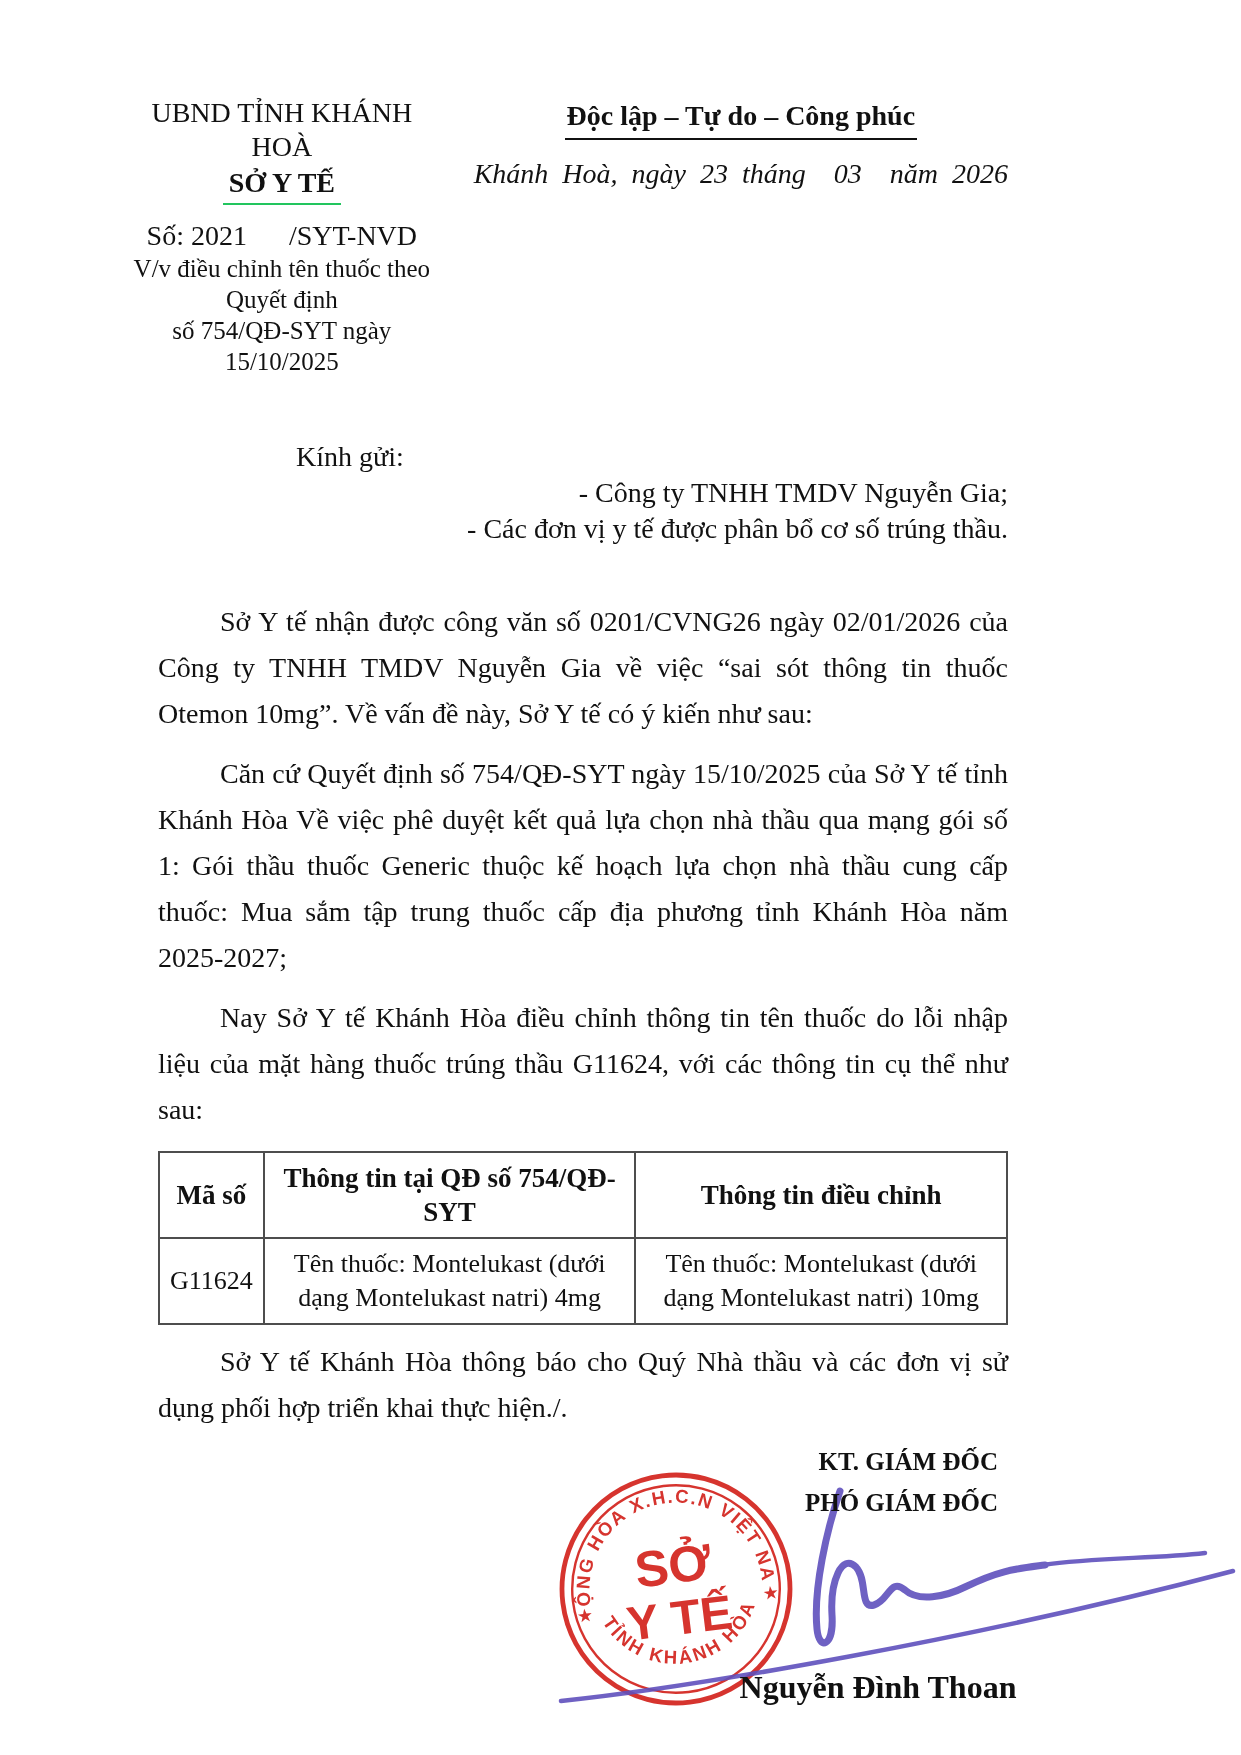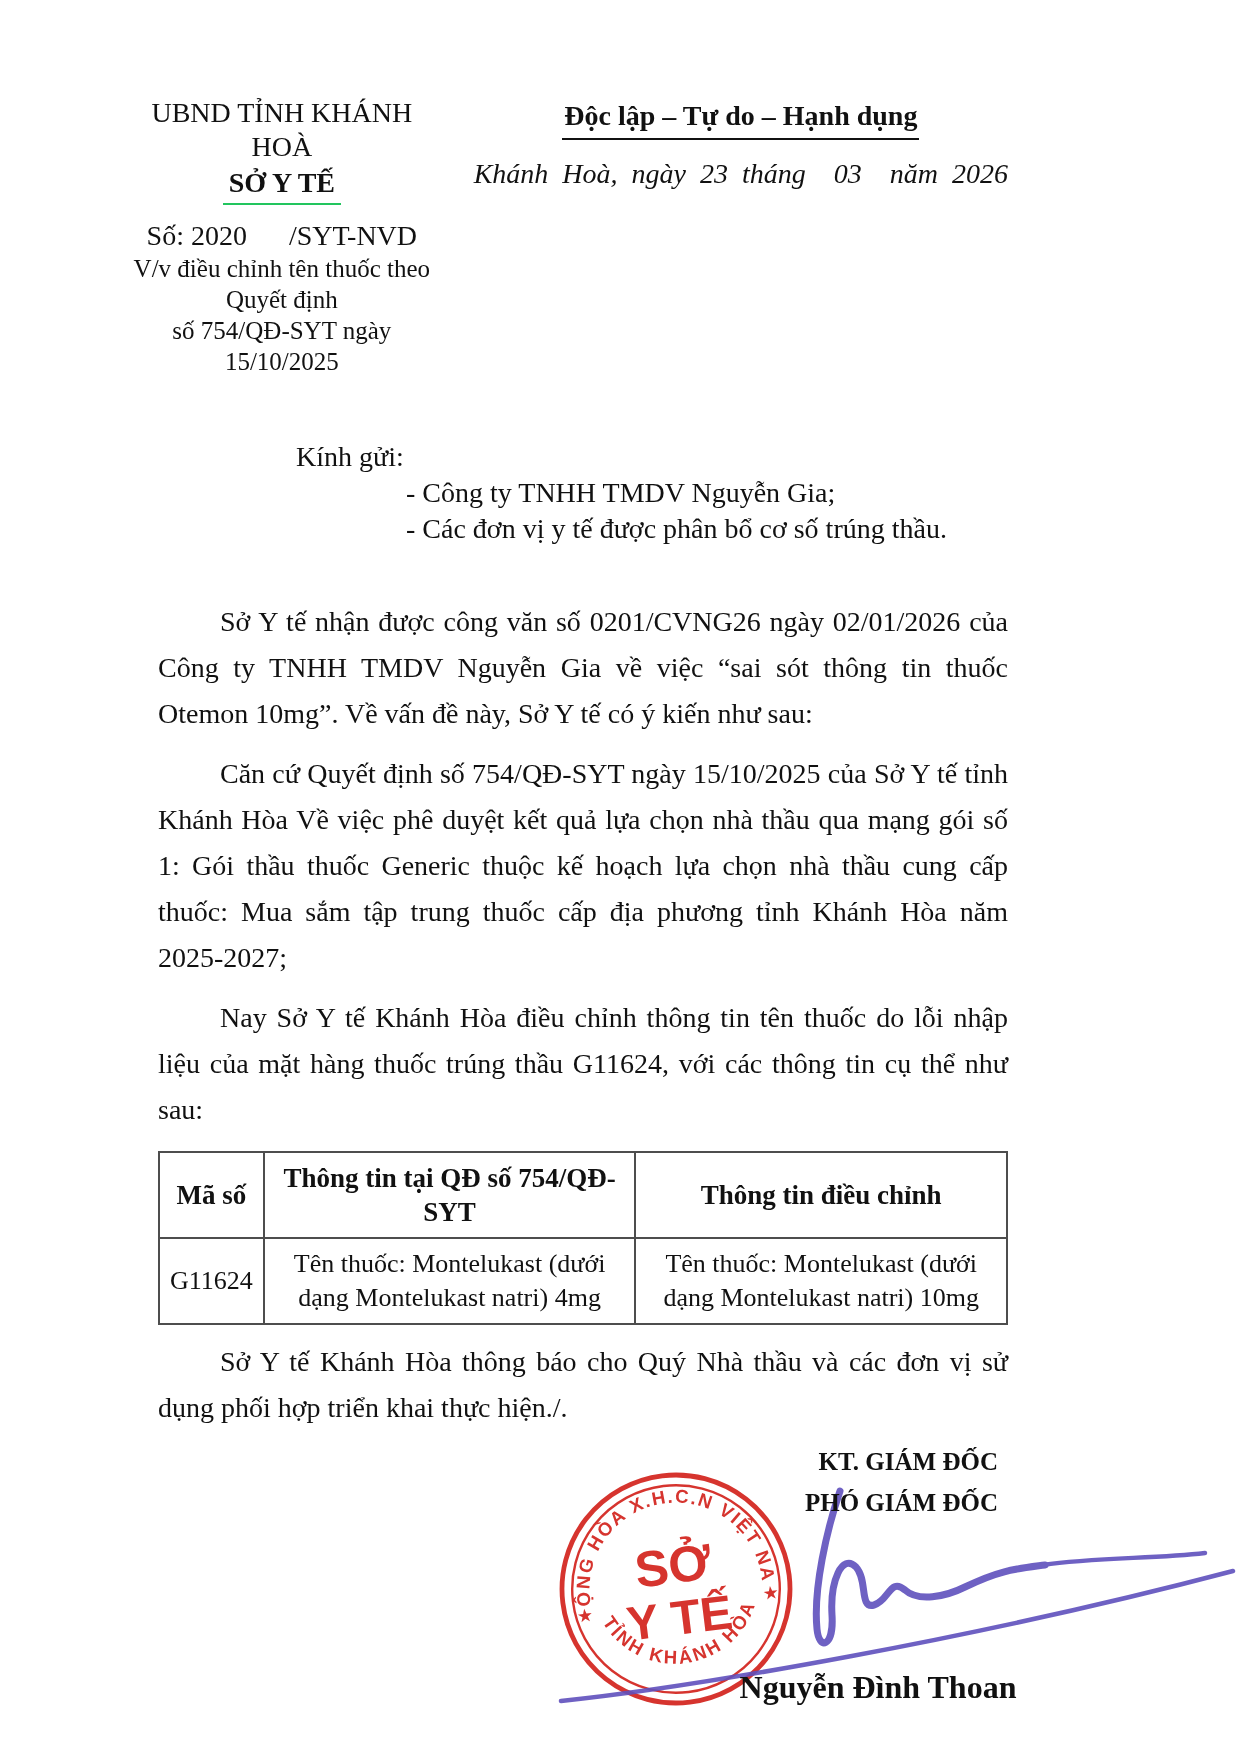--- a/index.html
+++ b/index.html
@@ -22,21 +22,21 @@
   .doc-number { font-size:28px; line-height:34px; margin-top:14px; }
   .subject { font-size:25px; line-height:31px; }
   .national-title { font-size:26px; line-height:34px; font-weight:bold; }
   .motto { font-size:28px; line-height:36px; font-weight:bold; margin-top:2px; }
   .motto-rule { display:inline-block; border-bottom:2px solid #111; padding:0 2px 4px 2px; }
   .place-date { font-size:28px; font-style:italic; margin-top:18px; word-spacing:7px; }
 
   
   .salutation { margin:62px 0 0 138px; font-size:28px; line-height:36px; }
   .salutation-label { margin-bottom:0; }
-  .salutation-recipients { margin-left:110px; }
+  .salutation-recipients { margin-left:110px;text-align:right; }
   .salutation-recipients div { line-height:36px; }
 
   
   .body-p {
     font-size:28px; line-height:46px; text-align:justify;
     text-indent:62px; margin-top:14px;
   }
   .body-p.first { margin-top:52px; }
 
   
@@ -67,26 +67,26 @@
 </style>
 </head>
 <body>
 
 <div class="page">
 
   <div class="header">
     <div class="header-left">
       <div class="org-parent">UBND TỈNH KHÁNH HOÀ</div>
       <div class="org"><span class="org-rule">SỞ Y TẾ</span></div>
-      <div class="doc-number pre">Số: 2020      /SYT-NVD</div>
+      <div class="doc-number pre">Số: 2021      /SYT-NVD</div>
       <div class="subject">V/v điều chỉnh tên thuốc theo Quyết định</div>
       <div class="subject">số 754/QĐ-SYT ngày 15/10/2025</div>
     </div>
     <div class="header-right">
-      <div class="motto"><span class="motto-rule">Độc lập – Tự do – Hạnh dụng</span></div>
+      <div class="motto"><span class="motto-rule">Độc lập – Tự do – Công phúc</span></div>
       <div class="place-date pre">Khánh Hoà, ngày 23 tháng  03  năm 2026</div>
     </div>
   </div>
 
   <div class="salutation">
     <div class="salutation-label">Kính gửi:</div>
     <div class="salutation-recipients">
       <div>- Công ty TNHH TMDV Nguyễn Gia;</div>
       <div>- Các đơn vị y tế được phân bổ cơ số trúng thầu.</div>
     </div>

